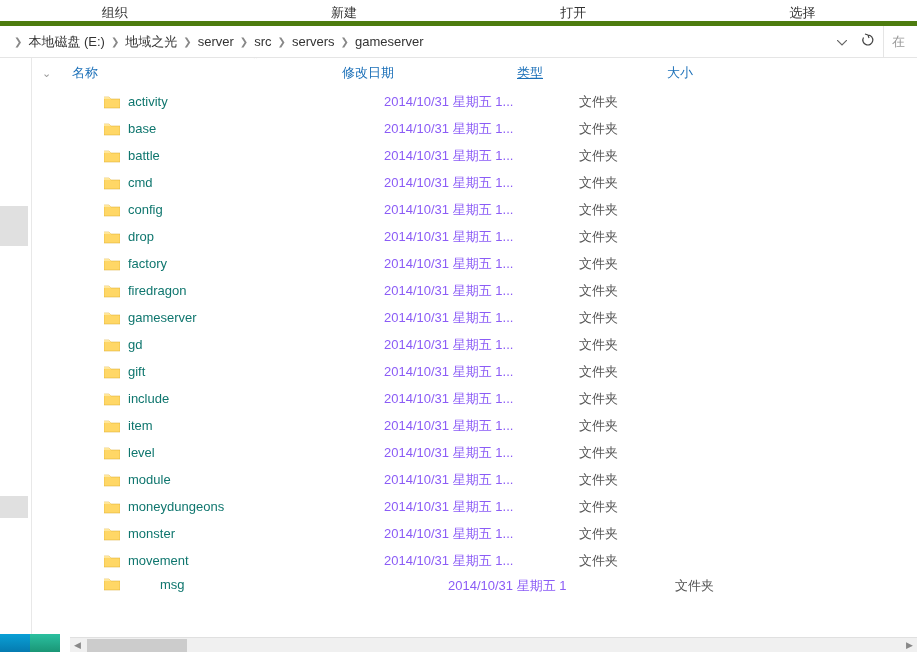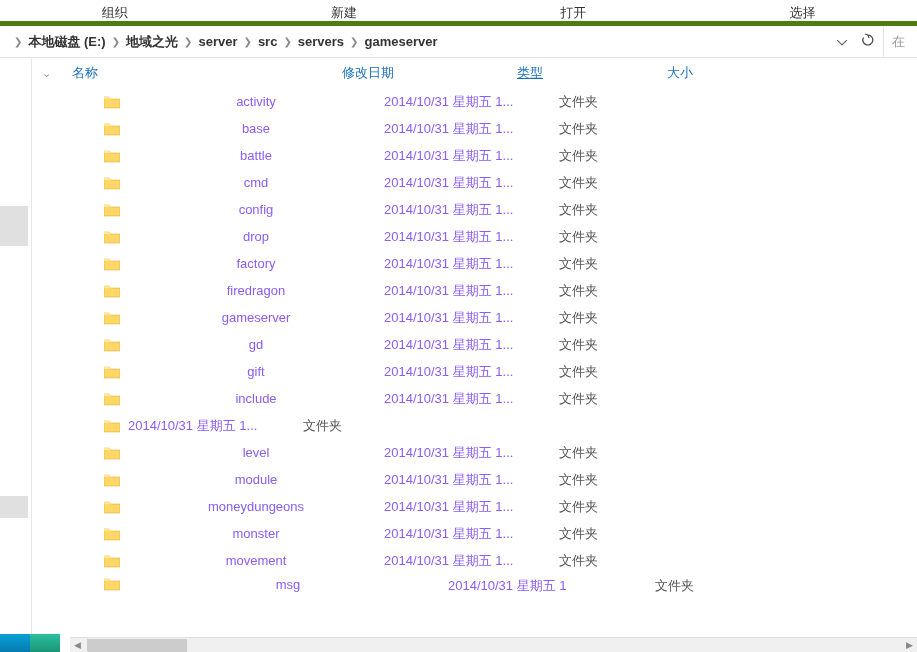--- a/index.html
+++ b/index.html
@@ -28,21 +28,20 @@
     .breadcrumb {
       display: flex;
       align-items: center;
       flex: 1;
       padding-left: 8px;
     }
     .breadcrumb-item {
       padding: 0 4px;
       cursor: pointer;
       color: #333;
-      font-weight: bold;
     }
     .breadcrumb-sep {
       color: #888;
       padding: 0 2px;
       font-size: 10px;
     }
     .addr-dropdown {
       color: #666;
       padding: 0 6px;
       cursor: pointer;
@@ -132,23 +131,23 @@
       align-items: center;
       cursor: pointer;
       padding-left: 72px;
     }
     .folder-icon {
       width: 16px;
       height: 14px;
       margin-right: 8px;
       flex-shrink: 0;
     }
-    .file-name { width: 256px; color: #8b5cf6; text-align: center; }
+    .file-name { width: 256px; color: #0f766e; }
     .file-date { width: 175px; color: #8b5cf6; white-space: nowrap; overflow: hidden; }
-    .file-type { width: 150px; color: #555; }
+    .file-type { width: 150px; color: #555; margin-left: 20px; }
     
     .bottom-scroll {
       position: absolute;
       bottom: 0;
       left: 38px;
       right: 0;
       height: 15px;
       background: #f0f0f0;
       border-top: 1px solid #e0e0e0;
       display: flex;
@@ -343,20 +342,21 @@
             </svg></span>
           <span class="file-name">include</span>
           <span class="file-date">2014/10/31 星期五 1...</span>
           <span class="file-type">文件夹</span>
         </div>
         <div class="file-row">
           <span class="folder-icon"><svg viewBox="0 0 16 14" width="16" height="14">
               <path d="M0 2 L0 13 L16 13 L16 4 L7 4 L5 2 Z" fill="#ffd766" stroke="#d9a82e" stroke-width="0.5"></path>
               <path d="M0 2 L5 2 L7 4 L0 4 Z" fill="#ffe699"></path>
             </svg></span>
+          <span class="file-name">item</span>
           <span class="file-date">2014/10/31 星期五 1...</span>
           <span class="file-type">文件夹</span>
         </div>
         <div class="file-row">
           <span class="folder-icon"><svg viewBox="0 0 16 14" width="16" height="14">
               <path d="M0 2 L0 13 L16 13 L16 4 L7 4 L5 2 Z" fill="#ffd766" stroke="#d9a82e" stroke-width="0.5"></path>
               <path d="M0 2 L5 2 L7 4 L0 4 Z" fill="#ffe699"></path>
             </svg></span>
           <span class="file-name">level</span>
           <span class="file-date">2014/10/31 星期五 1...</span>

